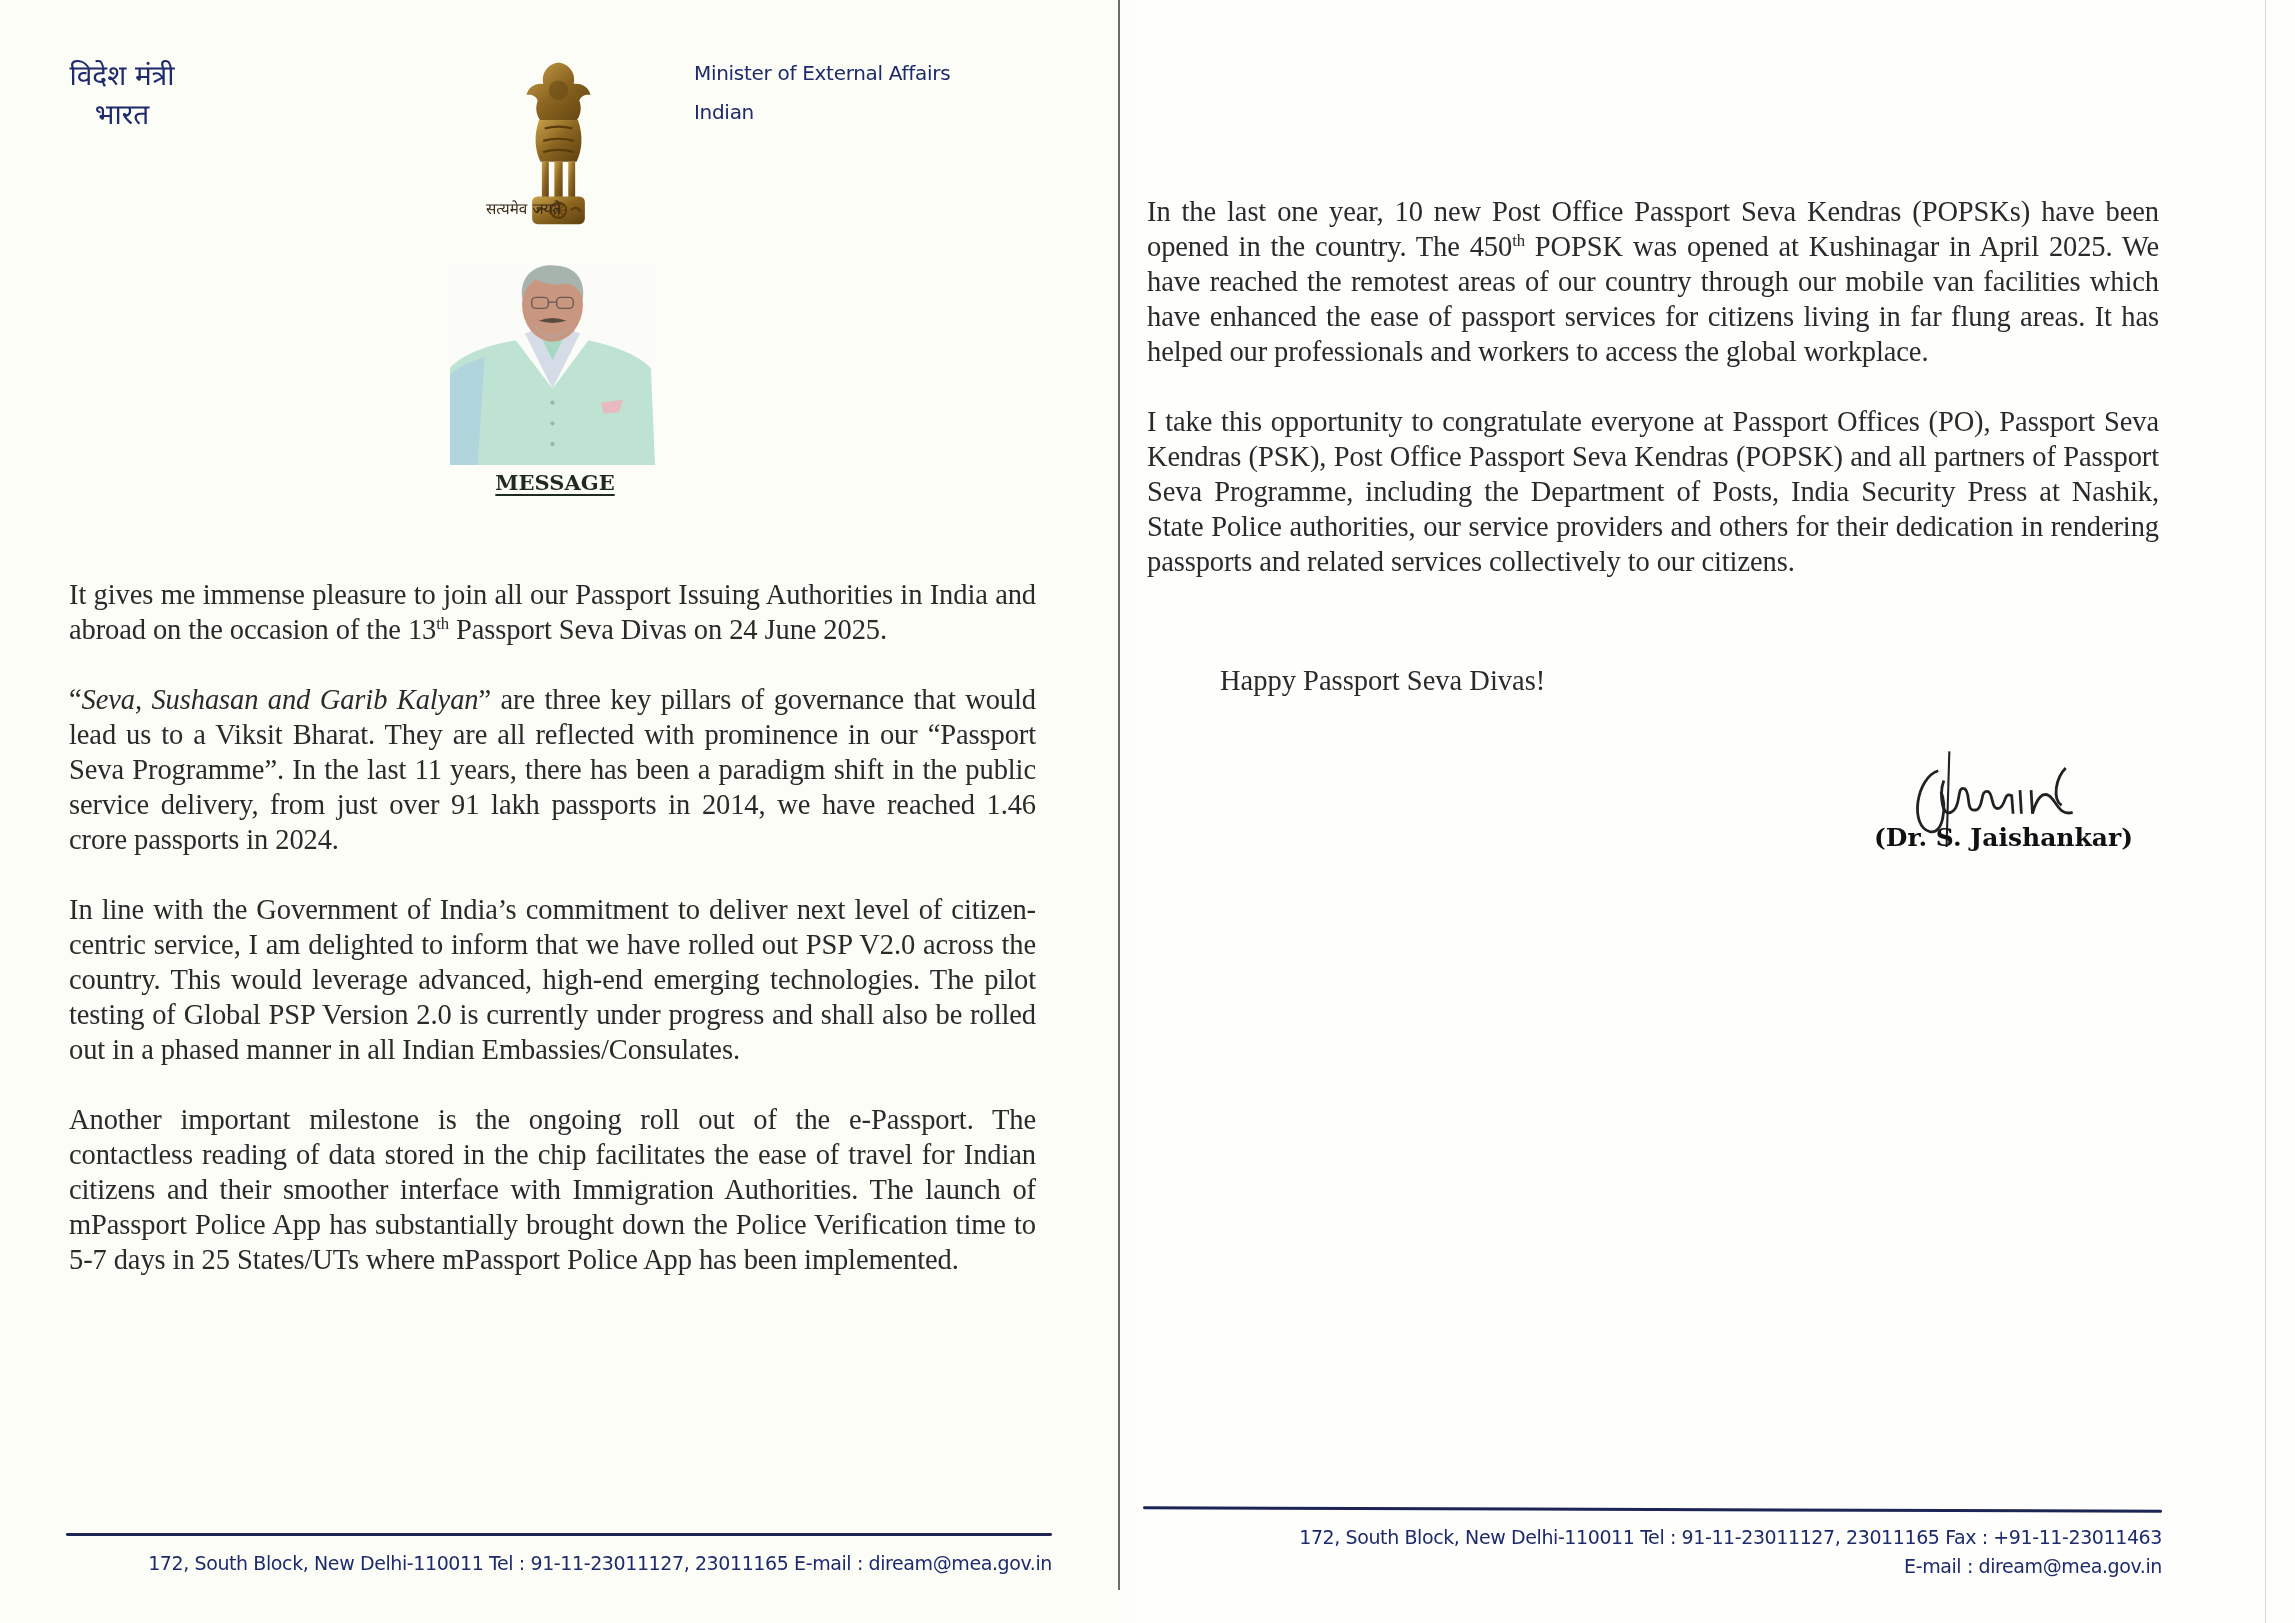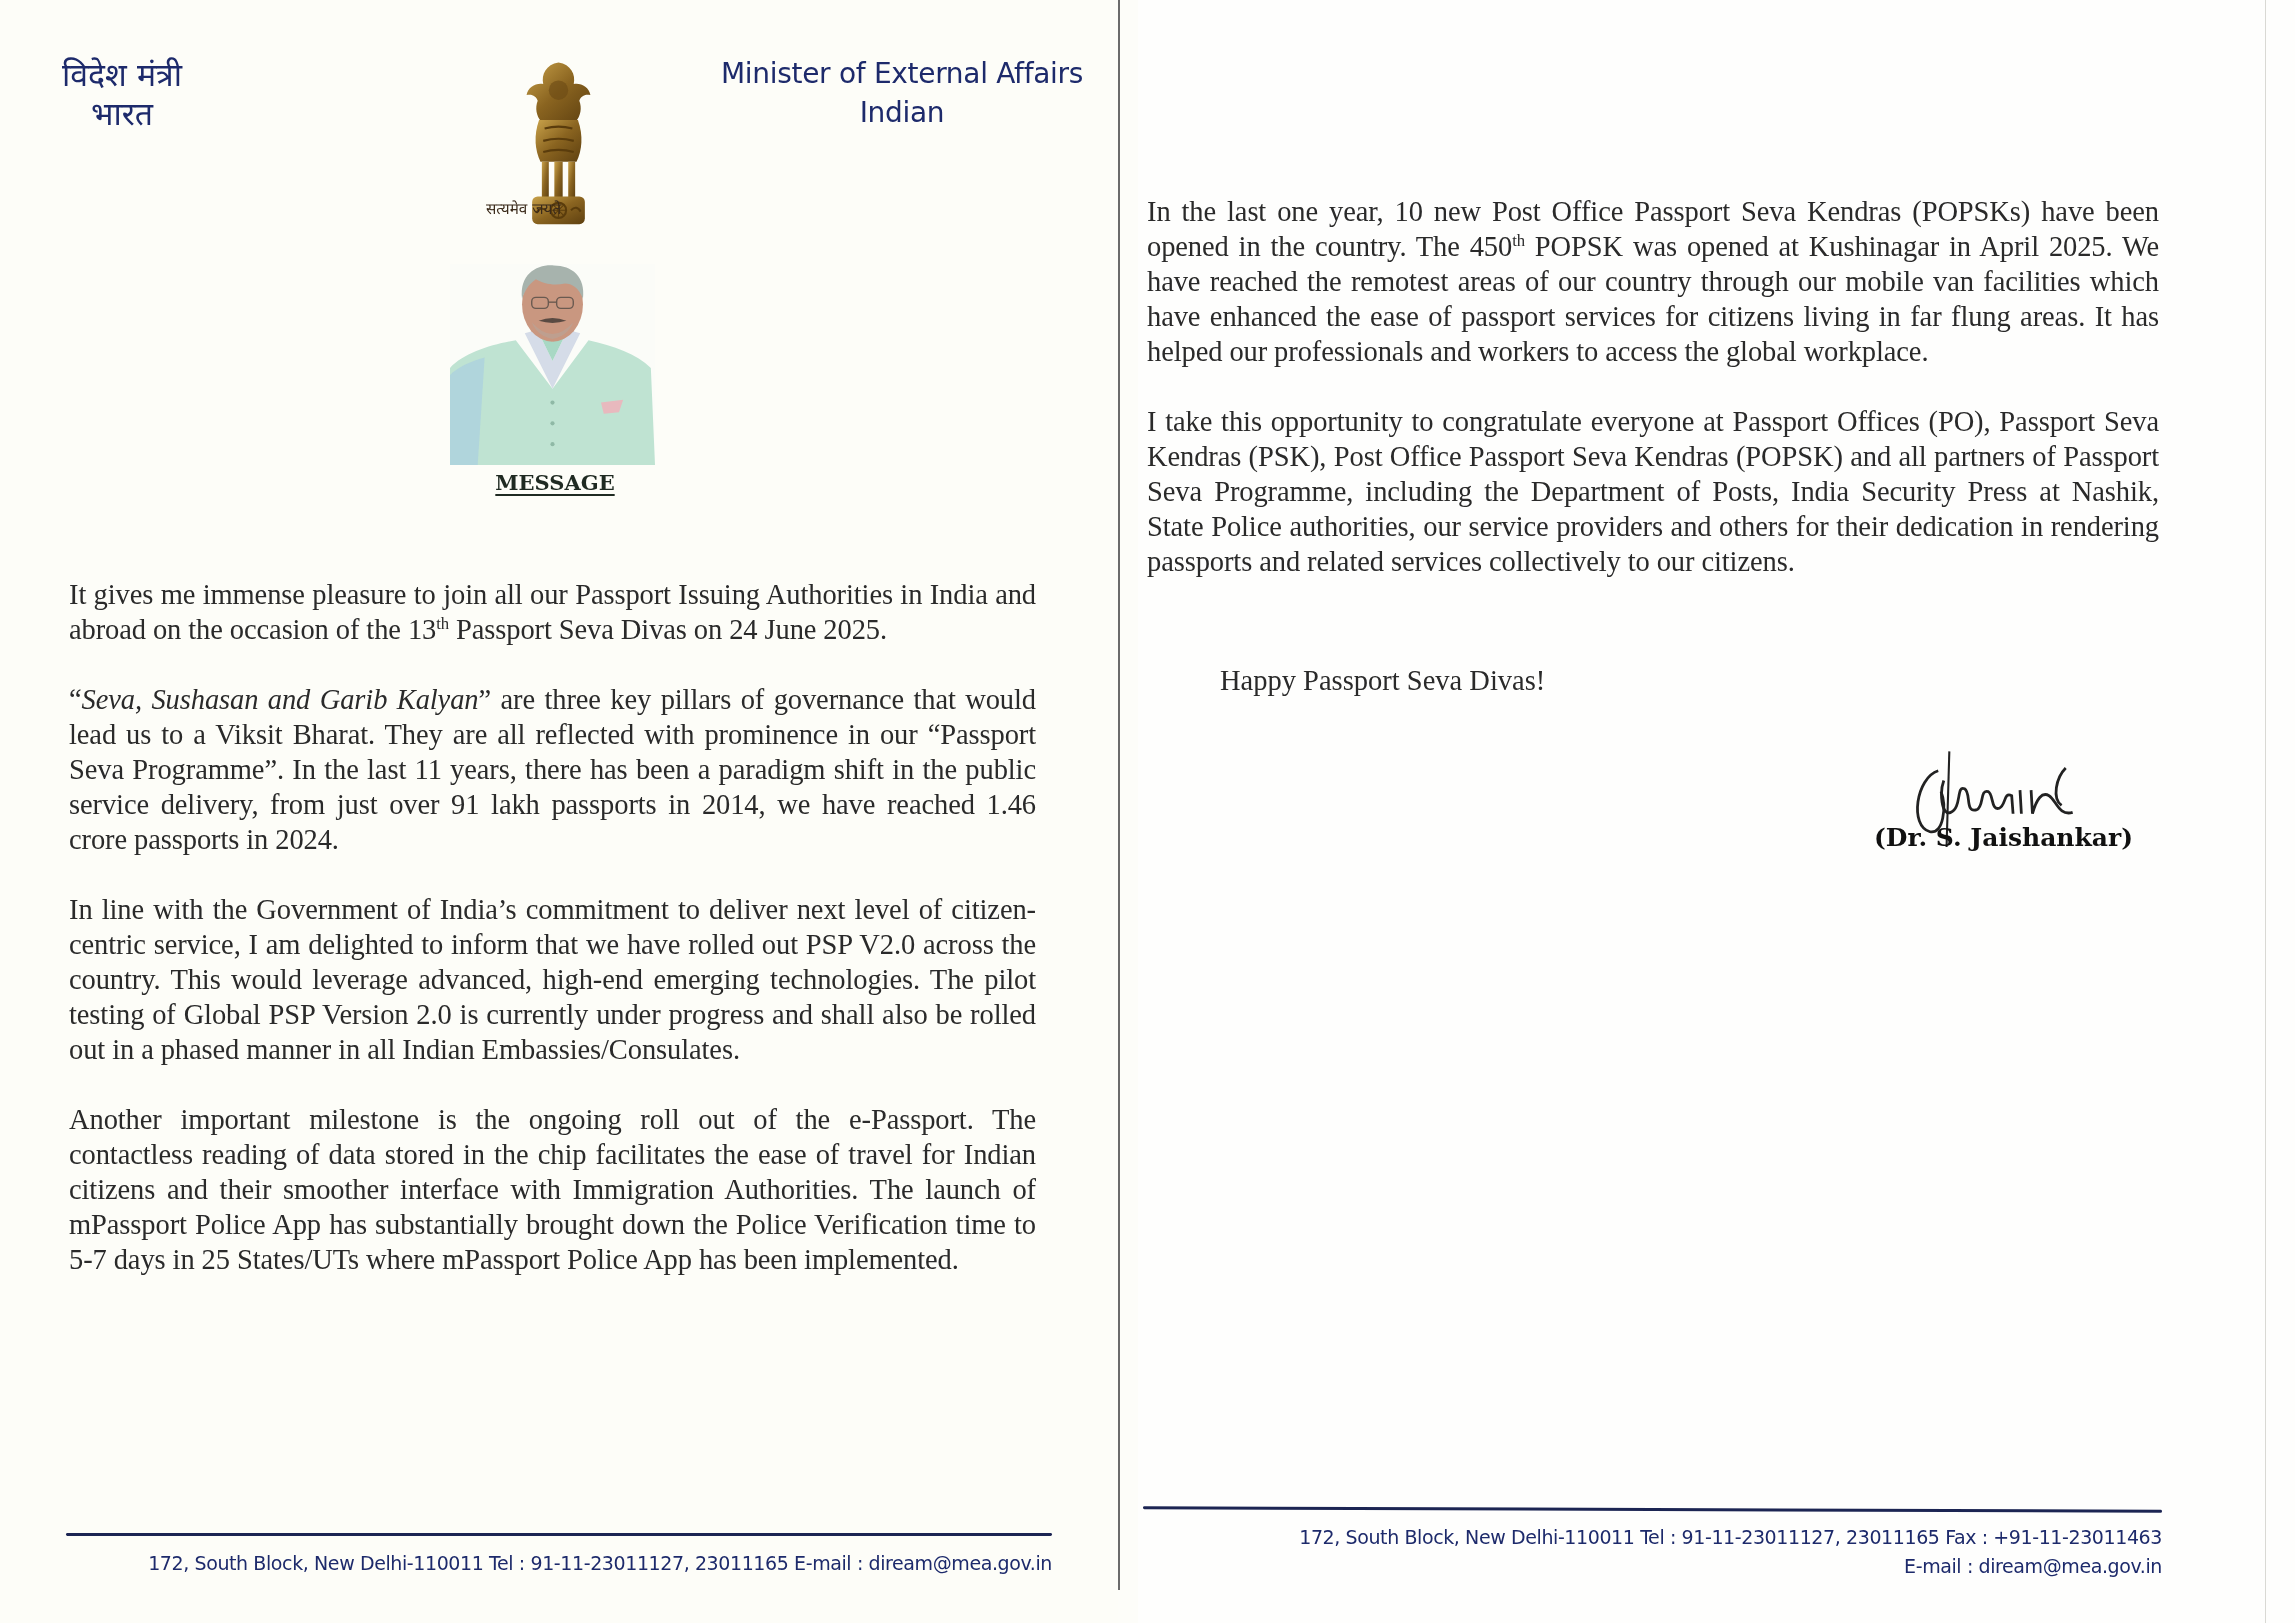--- a/index.html
+++ b/index.html
@@ -12,26 +12,26 @@
     .page { position: absolute; top: 0; height: 1624px; background: #fdfdf8; }
     #page-left { left: 0; width: 1118px; }
     #page-right { left: 1138px; width: 1157px; background: #fefefd; }
     .page-edge { position: absolute; width: 2.1px; background: #6b6b6b; }
     #edge-left { left: 1118px; top: 0; height: 1590px; }
     #edge-right { left: 2265px; top: 0; height: 1624px; background: #d9d9d4; width: 1.4px; }
 
     .hindi-title {
       position: absolute; left: 42px; top: 56px; width: 160px;
       text-align: center; color: #1d2a6b;
-      font-family: "DejaVu Sans", sans-serif; font-size: 32px; line-height: 39px;
+      font-family: "DejaVu Sans", sans-serif; font-size: 28px; line-height: 39px;
     }
     .en-title {
       position: absolute; left: 694px; top: 54px; width: 416px;
-      text-align: center; color: #1d2a6b;
-      font-family: "DejaVu Sans", sans-serif; font-size: 28px; line-height: 39px;
+      text-align: left; color: #1d2a6b;
+      font-family: "DejaVu Sans", sans-serif; font-size: 20px; line-height: 39px;
       letter-spacing: -0.3px;
     }
     .emblem { position: absolute; left: 503px; top: 59px; width: 111px; height: 170px; }
     .motto {
       position: absolute; left: 486px; top: 198px; width: 146px; text-align: left;
       font-family: "DejaVu Sans", sans-serif; font-size: 15.3px; color: #3a2a1a;
     }
     .portrait { position: absolute; left: 450px; top: 264px; width: 205px; height: 201px; }
     .message-heading {
       position: absolute; left: 416px; top: 470px; width: 278px; text-align: center;

